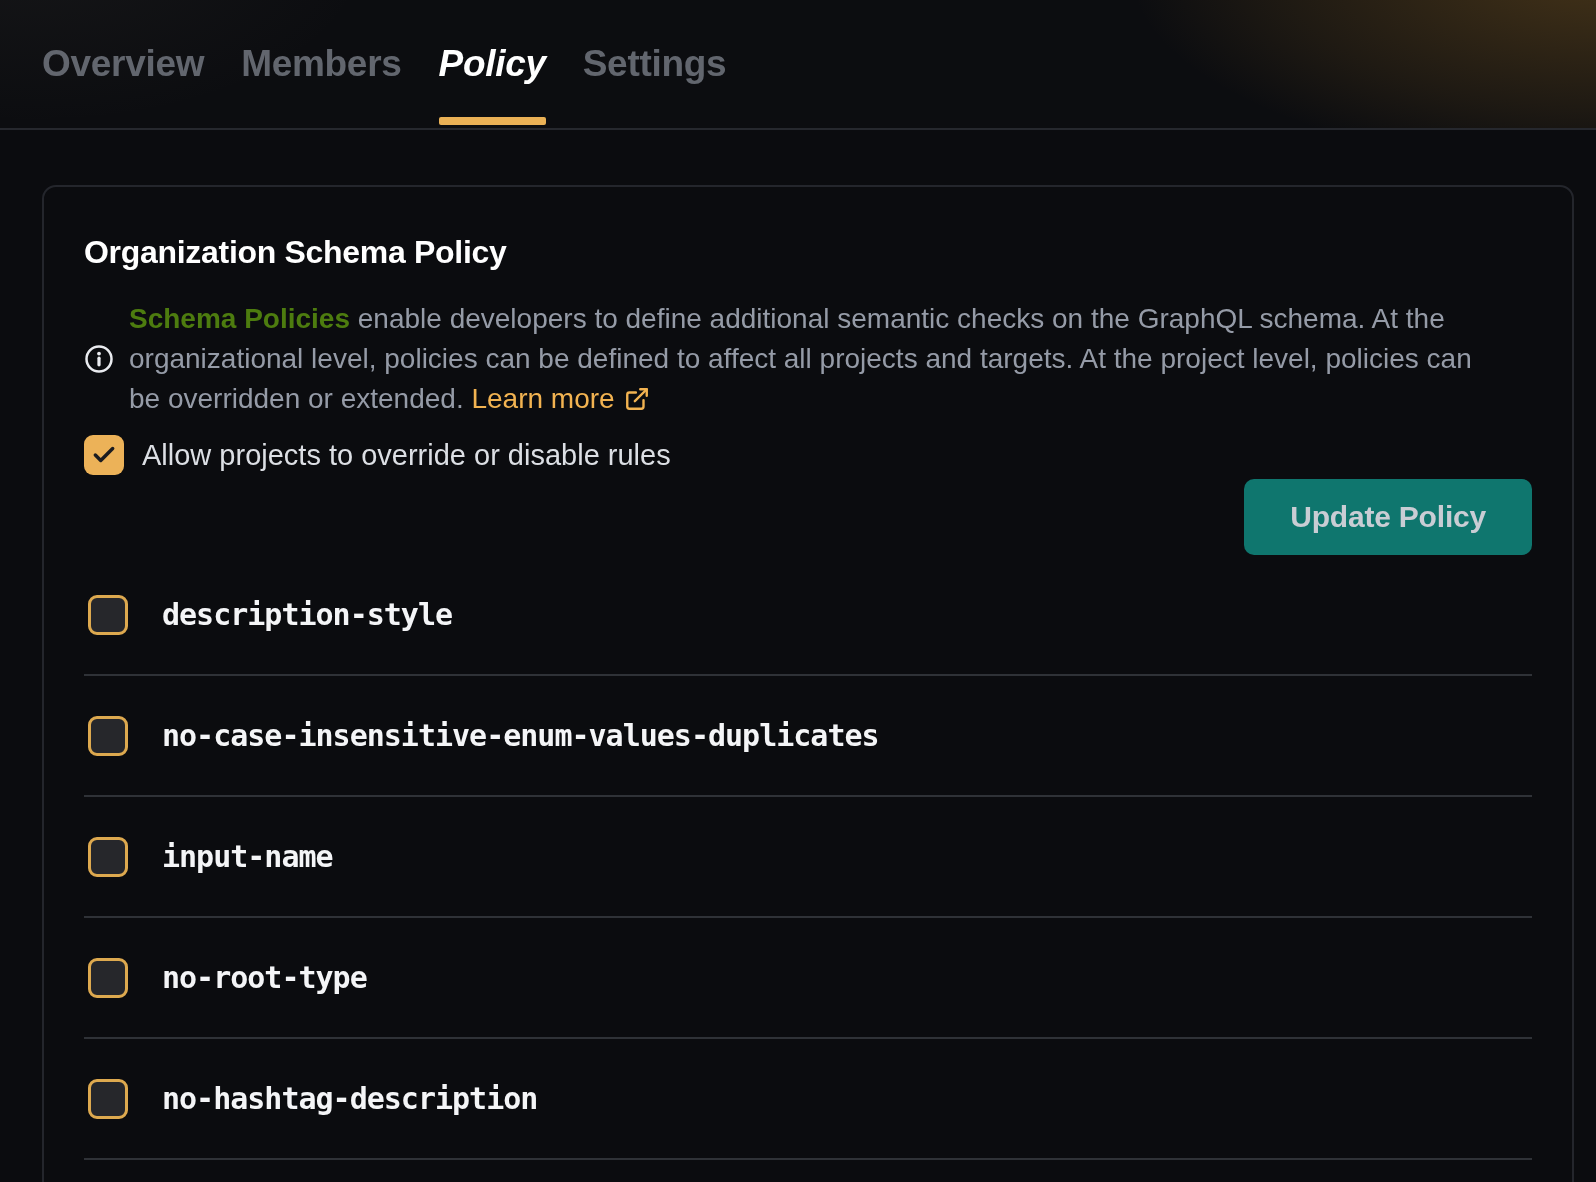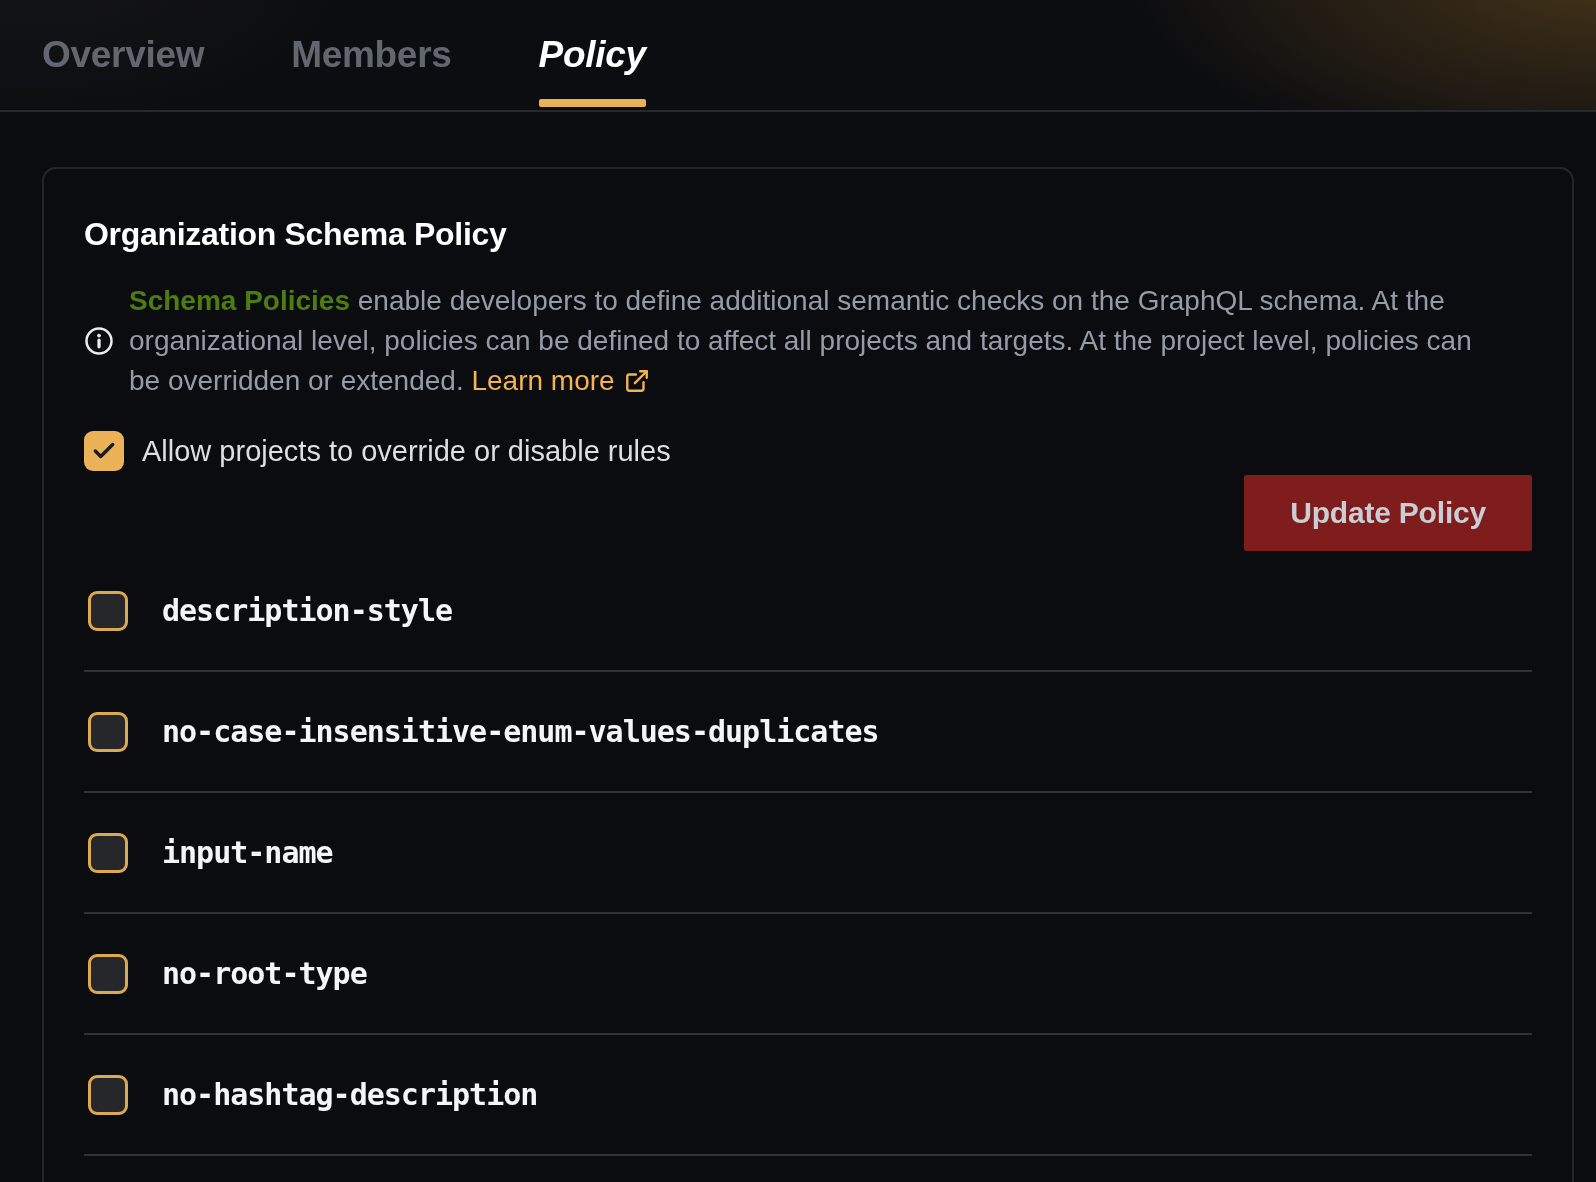--- a/index.html
+++ b/index.html
@@ -6,24 +6,24 @@
   html, body { width: 1596px; height: 1182px; }
   body {
     background: #0b0c0f;
     overflow: hidden;
     font-family: "Liberation Sans", "DejaVu Sans", sans-serif;
     -webkit-font-smoothing: antialiased;
   }
 
   
   .tab-bar {
-    height: 112px;
-    display: flex;
-    align-items: center;
-    gap: 87px;
+    height: 130px;
+    display: flex;
+    align-items: center;
+    gap: 37px;
     padding-left: 42px;
     border-bottom: 2px solid #26282e;
     background:
       radial-gradient(620px 260px at 101% -25%, rgba(189,133,43,0.32), rgba(189,133,43,0.10) 55%, rgba(189,133,43,0) 78%),
       radial-gradient(480px 240px at 2% -35%, rgba(130,122,112,0.08), rgba(0,0,0,0) 70%),
       #0c0d10;
   }
   .tab {
     position: relative;
     height: 100%;
@@ -92,35 +92,35 @@
     width: 40px; height: 40px;
     border-radius: 9px;
     cursor: pointer;
     display: flex; align-items: center; justify-content: center;
   }
   .checkbox.checked { background: #ecb258; }
   .checkbox.checked svg { width: 26px; height: 26px; color: #1b1c20; }
   .checkbox.unchecked { background: #26272b; border: 3px solid #dda94f; }
 
   .allow-row {
-    margin-top: 30px;
+    margin-top: 16px;
     display: flex;
     align-items: center;
     gap: 18px;
   }
   .allow-label { font-size: 29px; color: #dcdfe4; cursor: pointer; }
 
   
   .button-row { margin-top: 4px; display: flex; justify-content: flex-end; }
   .update-btn {
     height: 76px;
     padding: 0 46px;
     border: none;
-    border-radius: 2px;
-    background: #7f1d1d;
+    border-radius: 10px;
+    background: #0f766e;
     color: #c9cdd4;
     font-family: inherit;
     font-size: 30px;
     font-weight: 700;
     letter-spacing: -0.2px;
     cursor: pointer;
   }
 
   
   .rules { list-style: none; }
@@ -140,20 +140,21 @@
     letter-spacing: -1px;
   }
 </style>
 </head>
 <body>
 
 <header class="tab-bar">
   <div class="tab">Overview</div>
   <div class="tab">Members</div>
   <div class="tab active">Policy</div>
+  <div class="tab">Settings</div>
 </header>
 
 <main class="main">
   <section class="card">
 
     <h1 class="card-title">Organization Schema Policy</h1>
 
     <div class="info">
       <span class="info-icon">
         <svg viewBox="0 0 24 24" fill="none" stroke="currentColor" stroke-width="2" stroke-linecap="round">

